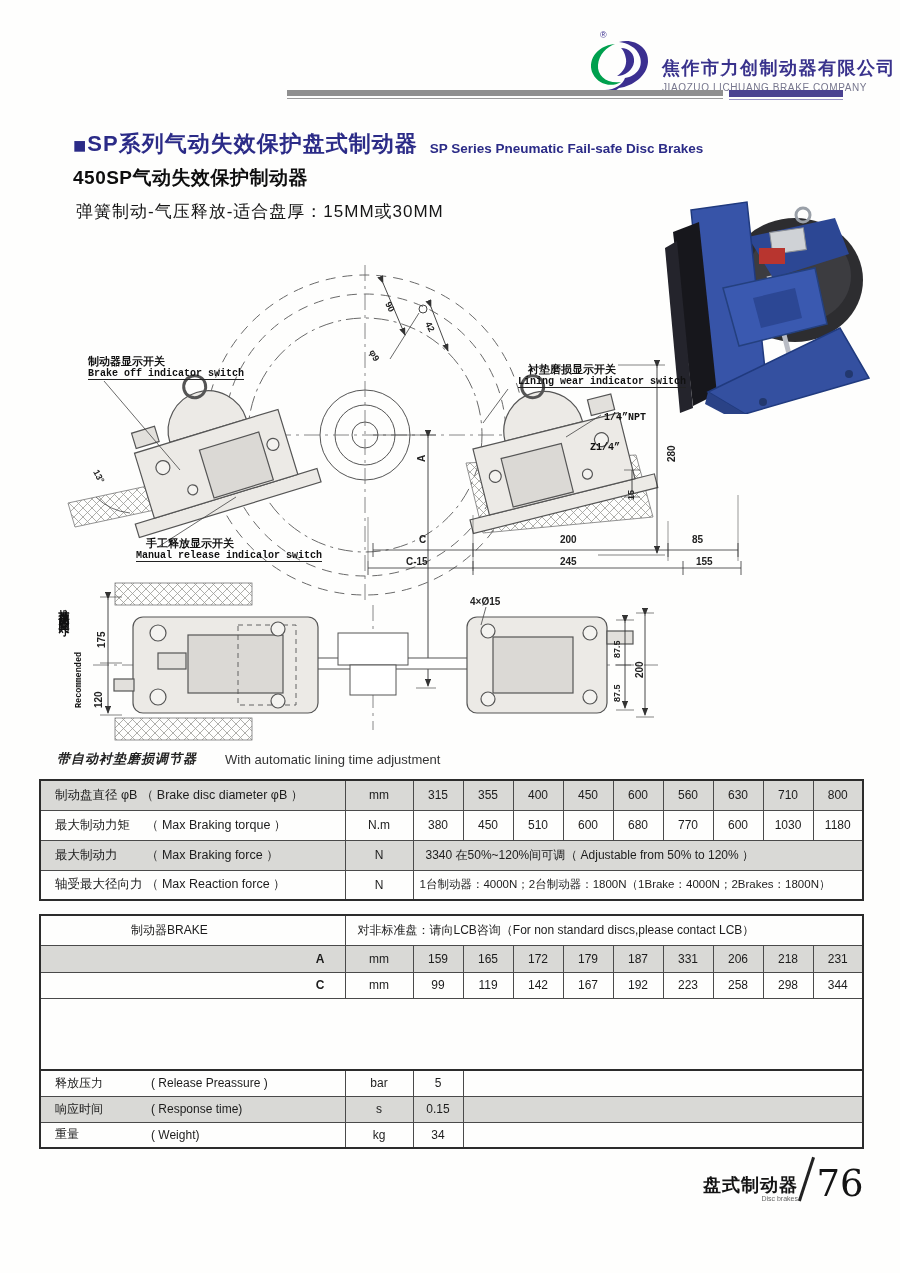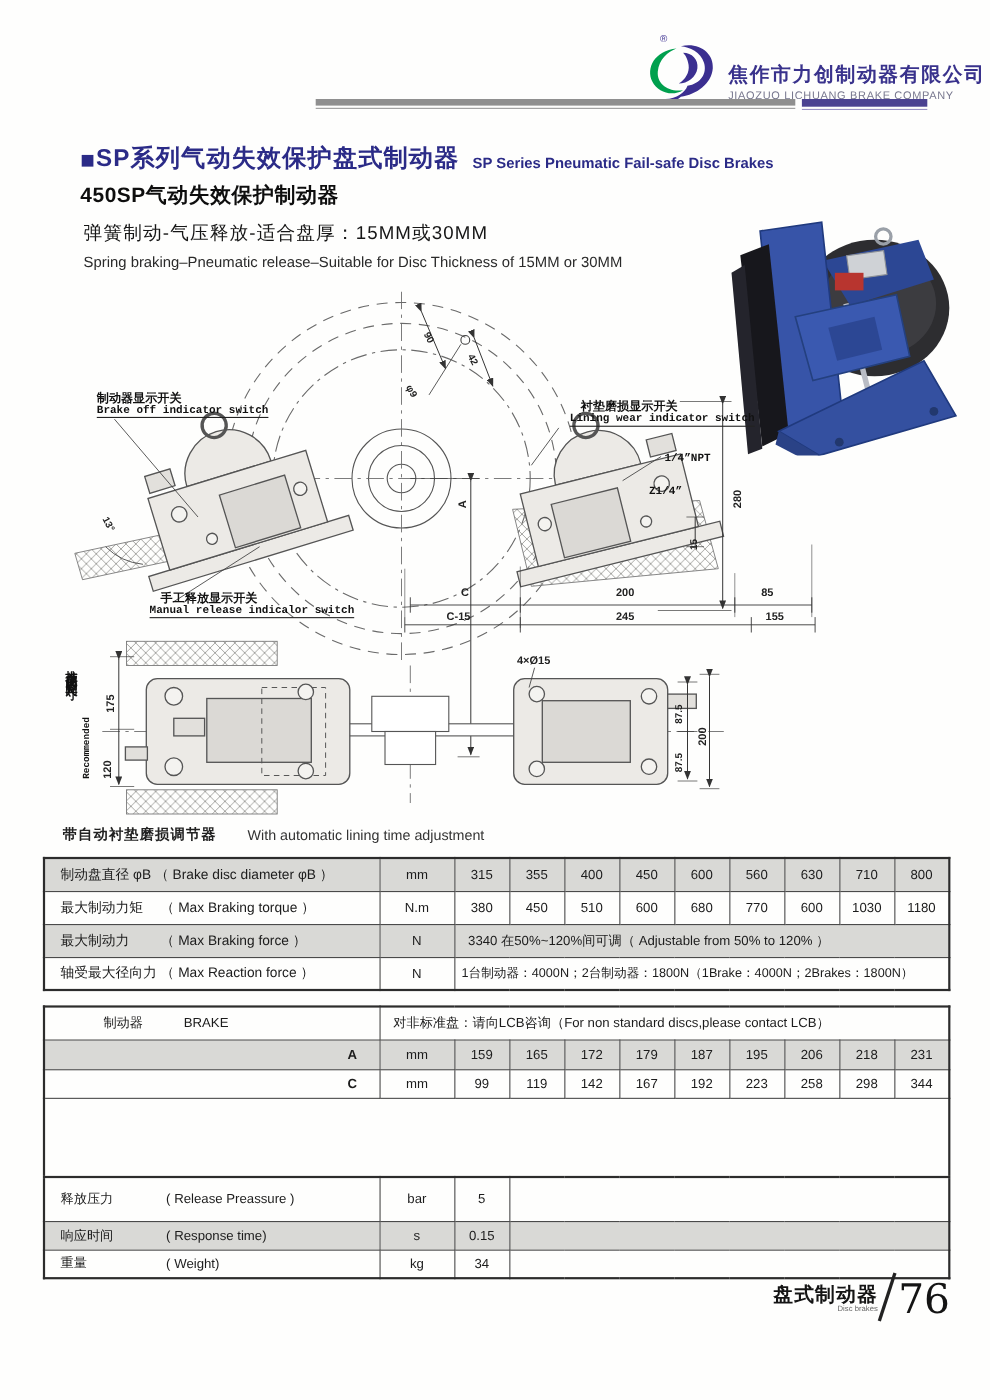--- a/index.html
+++ b/index.html
@@ -33,27 +33,27 @@
   
   table.spec{border-collapse:collapse;table-layout:fixed;width:823px;
              font-size:12px;color:#1c1c1c;}
   table.spec td{border:1px solid #4a4a4a;text-align:center;vertical-align:middle;
                 padding:0;overflow:hidden;white-space:nowrap;}
   table.spec{border:2px solid #2c2c2c;}
   .gray{background:#d9d9d6;}
   .lblcell{text-align:left !important;padding-left:14px !important;font-size:12.5px;}
   .spancell{text-align:left !important;padding-left:12px !important;font-size:12px;}
   .hdrflex{display:flex;align-items:center;}
-  .hdrflex .c1{width:110px;padding-left:16px;text-align:center;}
+  .hdrflex .c1{width:110px;padding-left:16px;text-align:right;}
   .lbl2{display:flex;align-items:center;text-align:left;}
   .lbl2 .cn{width:96px;padding-left:14px;}
   .lbl2 .en{font-size:12px;}
   .lettercell{text-align:right !important;padding-right:20px !important;font-weight:bold;}
   
-  #footer{position:absolute;left:703px;top:1156px;display:flex;align-items:center;}
+  #footer{position:absolute;left:703px;top:1156px;display:flex;align-items:flex-end;}
   .f-cn{font-size:18px;font-weight:bold;color:#141414;letter-spacing:1px;text-align:right;}
   .f-en{font-size:7px;color:#666;text-align:right;margin-top:-2px;}
   .f-slash{width:2.5px;height:46px;background:#222;transform:rotate(18deg);margin:0 9px 0 7px;}
   .f-pg{font-family:"DejaVu Serif",serif;font-size:37px;color:#141414;line-height:1;margin-top:4px;}
 </style>
 </head>
 <body>
 
 <div id="page">
 
@@ -75,21 +75,20 @@
   <div class="bar" style="left:729px;top:90px;width:114px;height:7px;background:#4b4291;"></div>
   <div class="bar" style="left:729px;top:99px;width:114px;height:1px;background:#9a93c5;"></div>
 
   <div class="abs series-row" style="left:73px;top:129px;">
     <span class="series-cn">■</span>
     <span class="series-cn">SP系列气动失效保护盘式制动器</span>
     <span class="series-en">SP Series Pneumatic Fail-safe Disc Brakes</span>
   </div>
   <div class="abs model" style="left:73px;top:165px;">450SP气动失效保护制动器</div>
   <div class="abs sub-cn" style="left:76px;top:200px;">弹簧制动-气压释放-适合盘厚：15MM或30MM</div>
-  <div class="abs sub-en" style="left:76px;top:231px;">Spring braking–Pneumatic release–Suitable for Disc Thickness of 15MM or 30MM</div>
 
   <div class="abs" style="left:653px;top:192px;">
     <svg width="218" height="222" viewBox="0 0 218 222">
       <ellipse cx="142" cy="88" rx="68" ry="62" fill="#2d2d30"></ellipse>
       <ellipse cx="146" cy="84" rx="52" ry="47" fill="#3c3c40"></ellipse>
       <path d="M95,45 L182,26 L196,62 L120,86 Z" fill="#2c4794"></path>
       <path d="M38,18 L94,10 L114,196 L58,212 Z" fill="#3754a8" stroke="#203a7e" stroke-width="1.5"></path>
       <path d="M20,40 L46,30 L64,202 L40,214 Z" fill="#17171c"></path>
       <path d="M12,56 L24,49 L40,216 L27,221 Z" fill="#24242c"></path>
       <circle cx="150" cy="23" r="7" fill="none" stroke="#9aa0a8" stroke-width="3"></circle>
@@ -276,21 +275,21 @@
 
   <div class="dwlbl-cn vert" style="left:56px;top:600px;height:110px;font-size:11px;">推荐使用的空间尺寸</div>
   <div class="dwlbl-en2 rotl" style="left:74px;top:708px;font-size:8.5px;">Recommended</div>
   <div class="dim rotl" style="left:96px;top:648px;">175</div>
   <div class="dim rotl" style="left:93px;top:708px;">120</div>
   <div class="dim" style="left:470px;top:596px;">4×Ø15</div>
   <div class="dim rotl" style="left:612px;top:658px;font-size:9px;">87.5</div>
   <div class="dim rotl" style="left:612px;top:702px;font-size:9px;">87.5</div>
   <div class="dim rotl" style="left:634px;top:678px;">200</div>
 
-  <div class="abs note-cn" style="left:57px;top:750px;">带自动衬垫磨损调节器</div>
+  <div class="abs note-cn" style="left:57px;top:750px;font-style:italic;">带自动衬垫磨损调节器</div>
   <div class="abs note-en" style="left:225px;top:752px;">With automatic lining time adjustment</div>
 
   <table class="spec abs" style="left:39px;top:779px;">
     <colgroup>
       <col style="width:305px">
         <col style="width:68px">
       <col style="width:50px">
         <col style="width:50px">
         <col style="width:50px">
         <col style="width:50px">
@@ -365,42 +364,42 @@
       <td class="spancell" colspan="10">对非标准盘：请向LCB咨询（For  non  standard  discs,please  contact  LCB）</td>
     </tr>
     <tr class="gray" style="height:27px">
       <td class="lettercell">A</td>
       <td>mm</td>
       <td>159</td>
       <td>165</td>
       <td>172</td>
       <td>179</td>
       <td>187</td>
-      <td>195</td>
+      <td>331</td>
       <td>206</td>
       <td>218</td>
       <td>231</td>
     </tr>
     <tr style="height:26px">
       <td class="lettercell">C</td>
       <td>mm</td>
       <td>99</td>
       <td>119</td>
       <td>142</td>
       <td>167</td>
       <td>192</td>
       <td>223</td>
       <td>258</td>
       <td>298</td>
       <td>344</td>
     </tr>
     <tr style="height:72px">
       <td colspan="11" style="border-bottom:2px solid #2c2c2c;"></td>
     </tr>
-    <tr style="height:40px">
+    <tr style="height:26px">
       <td>
         <div class="lbl2">
           <span class="cn">释放压力</span>
           <span class="en">( Release  Preassure )</span>
         </div>
       </td>
       <td>bar</td>
       <td>5</td>
       <td colspan="8"></td>
     </tr>

